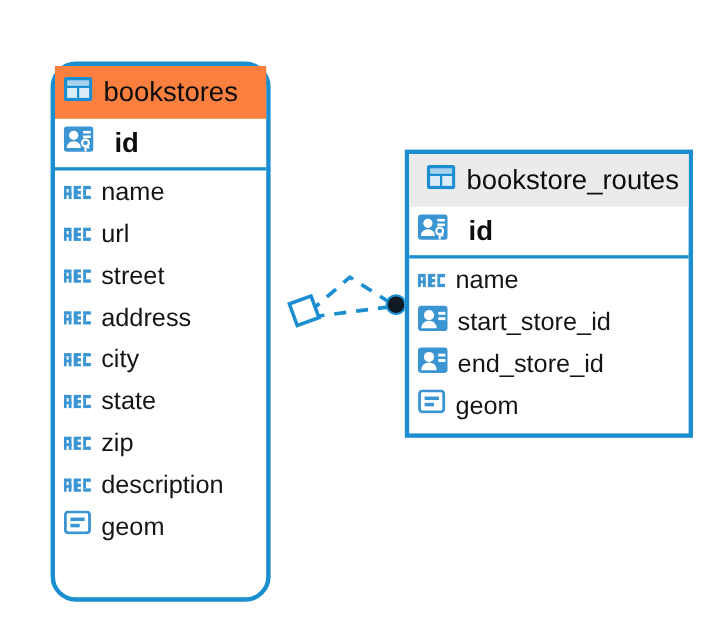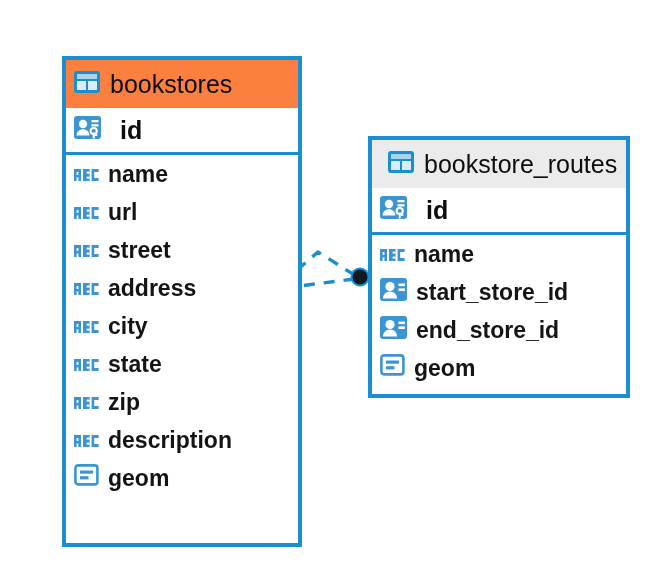--- a/index.html
+++ b/index.html
@@ -40,21 +40,20 @@
     border-bottom:3px solid #1a8ed1;
     font-size:25px;font-weight:bold;color:#0d0d0d;
   }
   .field-row{
     box-sizing:border-box;
     display:flex;align-items:center;gap:9px;
     height:38px;
     padding:0 8px;
     font-size:23px;color:#141414;
     white-space:nowrap;
-    font-weight:bold;
   }
   .field-label{line-height:1;}
 
   
   .ico{flex:0 0 auto;display:block;}
 
   
   .rel svg{position:absolute;left:0;top:0;}
 </style>
 </head>
@@ -73,21 +72,21 @@
         <rect x="266" y="272" width="21" height="21" transform="rotate(-20 276.5 282.5)" fill="#ffffff" stroke="#1a8ed1" stroke-width="3.2"></rect>
       </g>
 
       <g>
         <circle cx="360" cy="277" r="9.5" fill="#1a8ed1"></circle>
         <circle cx="360" cy="277" r="7.5" fill="#0f1a22"></circle>
       </g>
     </svg>
   </div>
 
-  <div class="entity" style="left:62px;top:56px;width:240px;height:491px;">
+  <div class="entity" style="left:46px;top:56px;width:200px;height:491px;border-radius:23px;">
 
     <div class="entity-header orange">
       <span class="ico">
         <svg width="26" height="22" viewBox="0 0 26 22">
           <rect x="0" y="0" width="26" height="22" rx="3" fill="#1a8ed1"></rect>
           <rect x="3" y="3" width="20" height="5" fill="#a8d4ee"></rect>
           <rect x="3" y="10" width="9" height="9" fill="#d9ecf8"></rect>
           <rect x="14" y="10" width="9" height="9" fill="#d9ecf8"></rect>
         </svg>
       </span>

